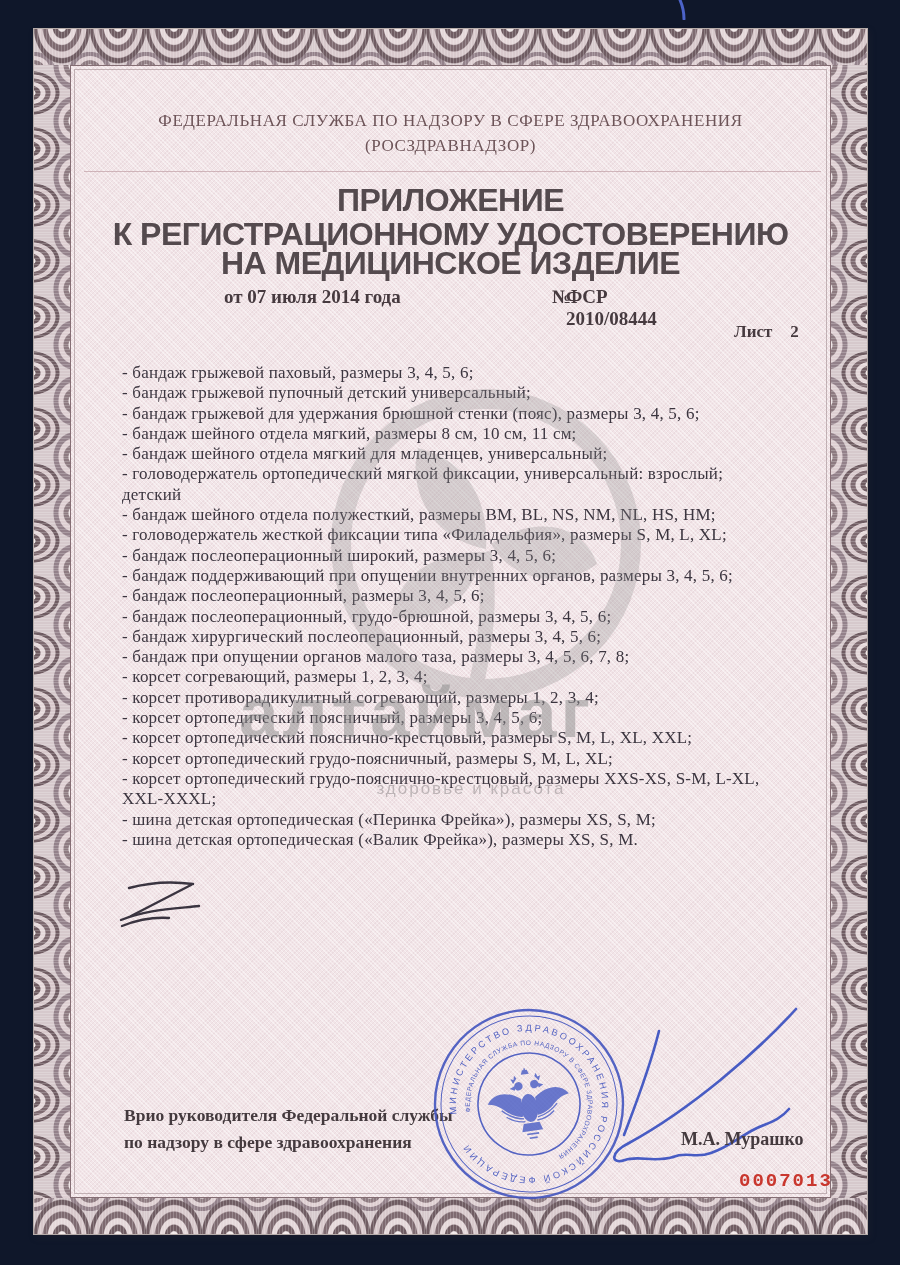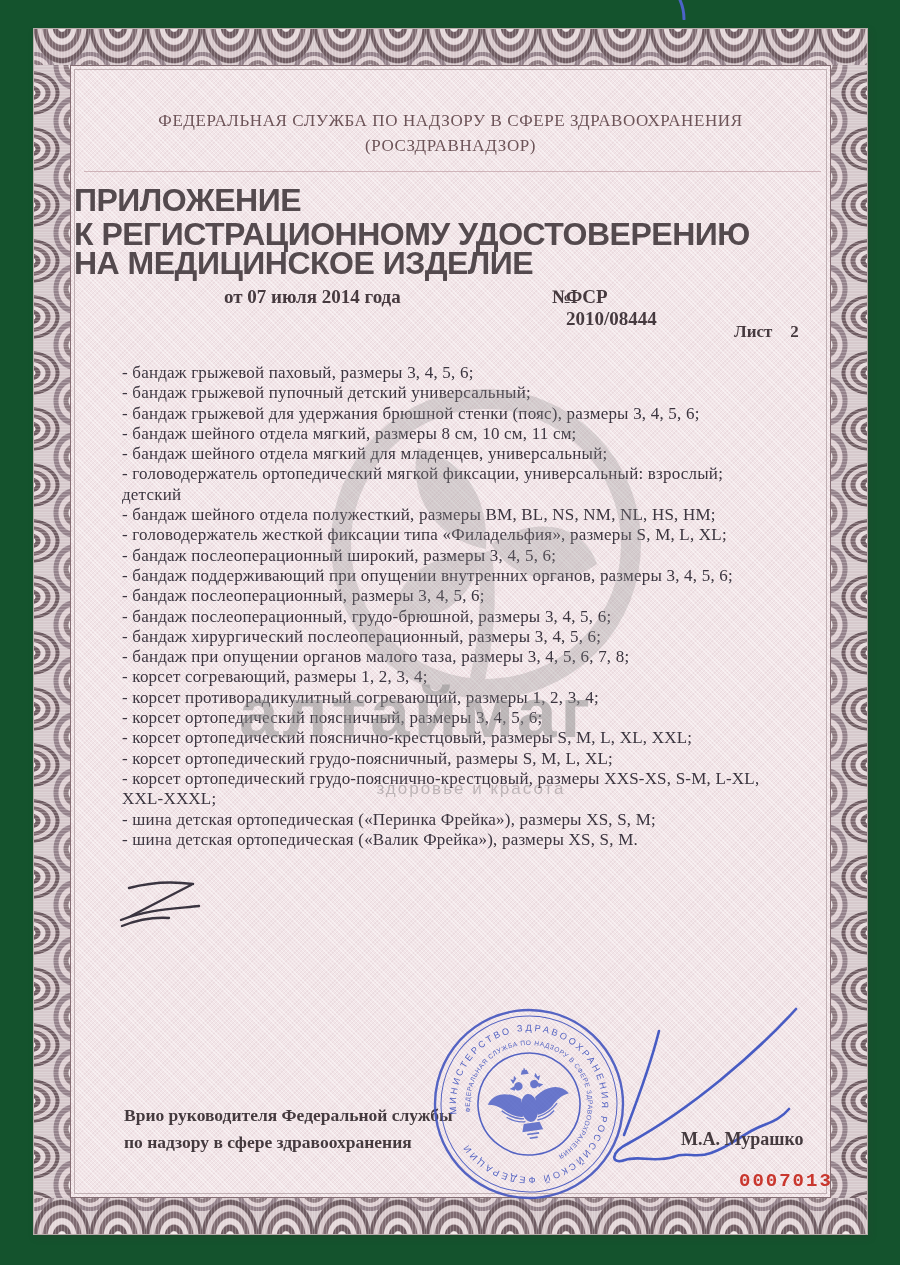--- a/index.html
+++ b/index.html
@@ -1,18 +1,18 @@
 <!DOCTYPE html>
 <html><head>
 <meta charset="utf-8">
 <style>
   html,body { margin:0; padding:0; background:#ffffff; }
   .page {
     position:relative; width:900px; height:1265px; overflow:hidden;
-    background:#14532d;
+    background:#0f172a;
     font-family:"Liberation Serif","DejaVu Serif",serif;
   }
   
   .scan {
     position:absolute; left:33px; top:28px; width:833px; height:1205px;
     background-color:#f2e5e8;
     background-image:
       repeating-linear-gradient(45deg, rgba(255,255,255,.45) 0 1px, rgba(255,255,255,0) 1px 3px),
       repeating-linear-gradient(-45deg, rgba(201,172,180,.18) 0 1px, rgba(201,172,180,0) 1px 3px);
     border:1px solid #b6aca9;
@@ -45,21 +45,21 @@
   .frame  { position:absolute; inset:36px; border:1.5px solid #856e74; pointer-events:none; }
   .frame2 { position:absolute; inset:40px; border:1px solid rgba(133,110,116,.45); pointer-events:none; }
 
   
   .authority { position:absolute; left:40px; right:40px; text-align:center;
     color:#6d5458; font-size:17px; letter-spacing:.6px; }
   .auth1 { top:82px; }
   .auth2 { top:107px; }
   .divider { position:absolute; left:50px; top:142px; width:737px; height:1px;
     background:#bb9aa0; opacity:.65; }
-  .title { position:absolute; left:40px; right:40px; text-align:left;
+  .title { position:absolute; left:40px; right:40px; text-align:center;
     font-family:"Liberation Sans","DejaVu Sans",sans-serif; font-weight:bold;
     font-size:32px; letter-spacing:-.5px; color:#544a4e; }
   .title1 { top:153px; }
   .title2 { top:187px; }
   .title3 { top:216px; }
   .reg-line span { position:absolute; font-weight:bold; font-size:19px; color:#463a3f; }
   .reg-date { left:190px; top:257px; }
   .reg-num  { left:518px; top:257px; }
   .num-val  { margin-left:14px; }
   .sheet { position:absolute; left:700px; top:293px; font-weight:bold; font-size:17px; color:#463a3f; }

